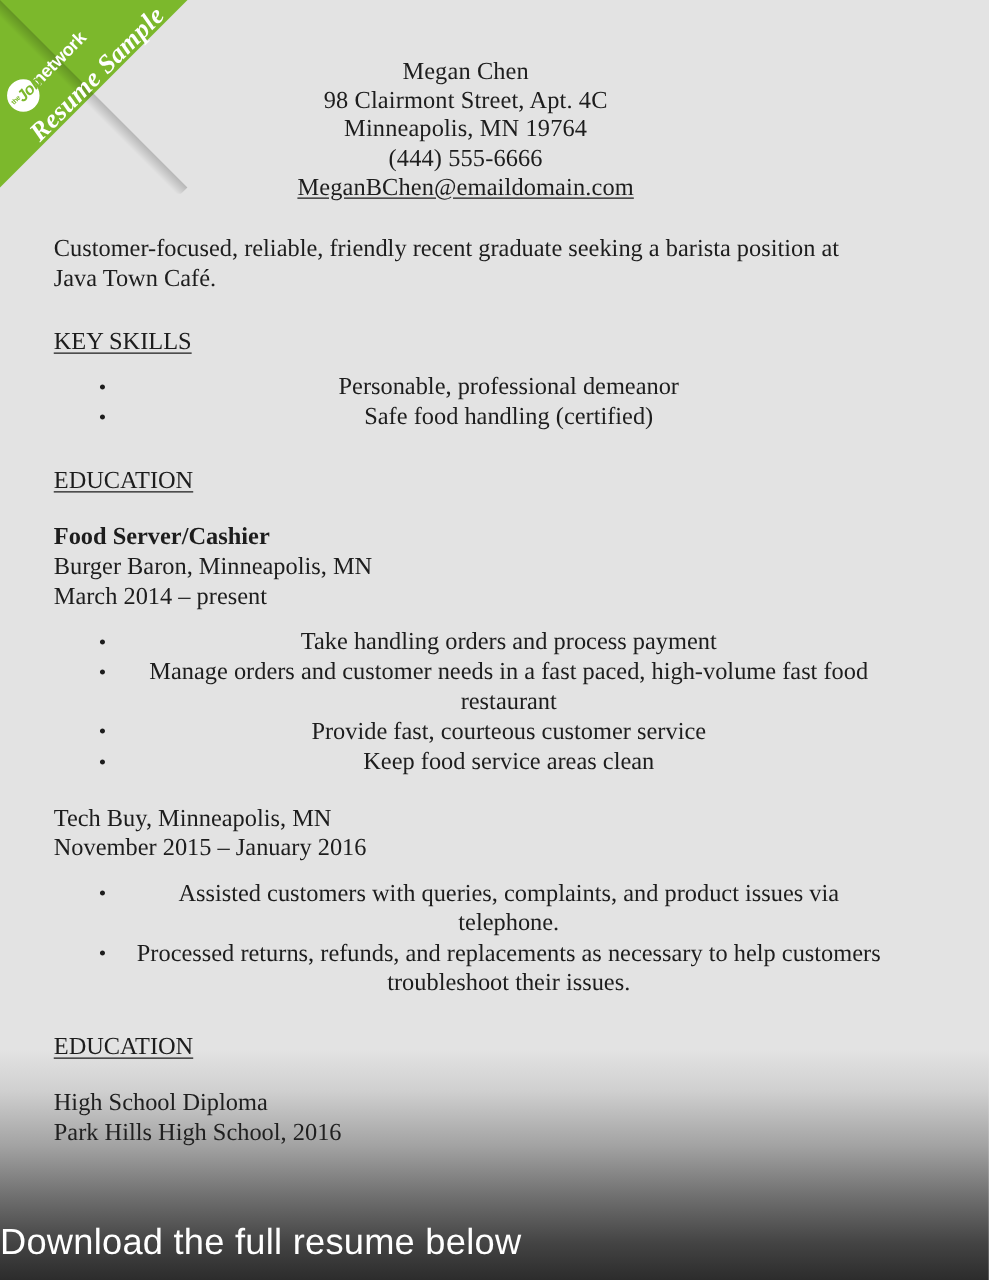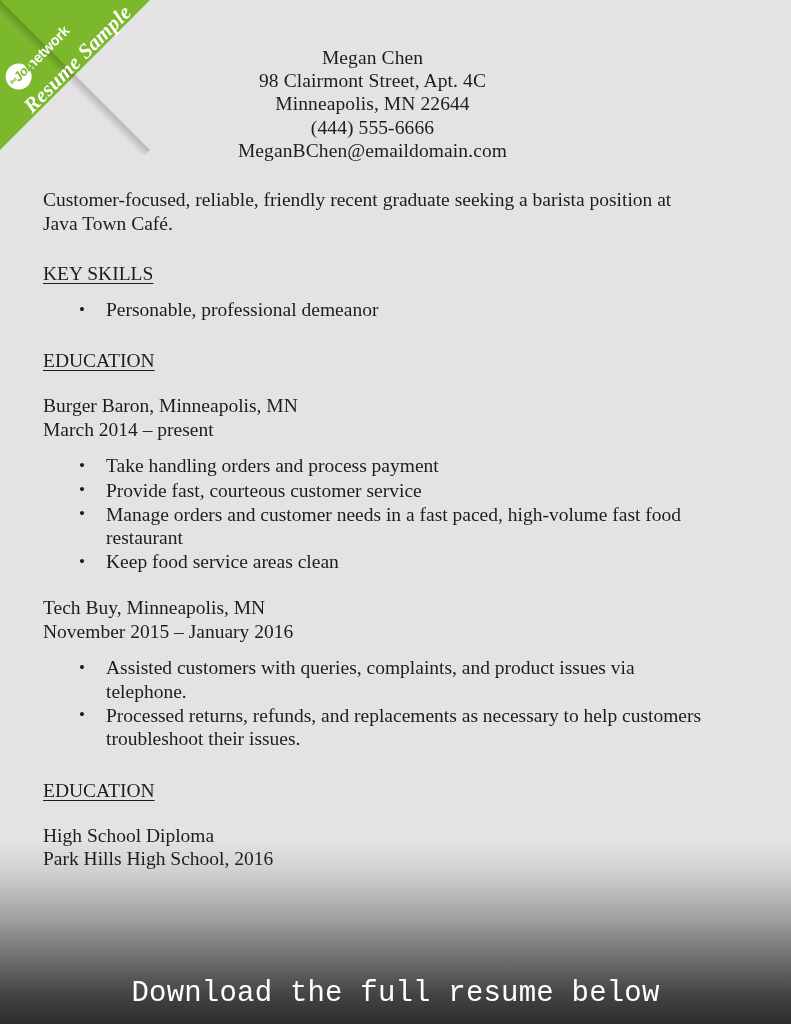--- a/index.html
+++ b/index.html
@@ -38,20 +38,21 @@
   }
   .contact .line {
     font-size: 19.5px;
     line-height: 23.2px;
     letter-spacing: 0.1px;
   }
   .contact .name {
     font-size: 19.5px;
   }
   .contact .email {
+    text-decoration: underline;
     text-underline-offset: 2px;
   }
 
   
   .body-wrap {
     padding-left: 43px;
     padding-right: 37px;
   }
 
   .summary {
@@ -67,20 +68,21 @@
     line-height: 23px;
     text-decoration: underline;
     text-underline-offset: 2.5px;
     display: inline-block;
   }
 
   ul.bullets {
     margin: 13px 0 0 0;
     padding-left: 36px;
     list-style: none;
+    text-align: center;
   }
   ul.bullets li {
     position: relative;
     font-size: 19.5px;
     line-height: 23.6px;
     padding-left: 27px;
     margin-bottom: 0.5px;
     max-width: 660px;
   }
   ul.bullets li::before {
@@ -130,25 +132,24 @@
         rgba(34,34,34,0.60) 64%,
         rgba(28,28,28,0.80) 84%,
         rgba(24,24,24,0.90) 100%);
     pointer-events: none;
   }
   #download-text {
     position: absolute;
     left: 0;
     right: 0;
     bottom: 13px;
-    text-align: center;
     color: #ffffff;
     font-size: 29px;
     line-height: 34px;
-    font-family: Liberation Mono, monospace;
+    font-family: Liberation Sans, sans-serif;
     letter-spacing: 0.2px;
     margin-top: 24px;
   }
 
   
   #ribbon {
     position: absolute;
     left: 0;
     top: 0;
     width: 160px;
@@ -245,46 +246,48 @@
 </head>
 <body>
 
 <div id="page">
 
   <div class="doc">
 
     <div class="contact">
       <div class="line name">Megan Chen</div>
       <div class="line">98 Clairmont Street, Apt. 4C</div>
-      <div class="line">Minneapolis, MN 22644</div>
+      <div class="line">Minneapolis, MN 19764</div>
       <div class="line">(444) 555-6666</div>
       <div class="line email">MeganBChen@emaildomain.com</div>
     </div>
 
     <div class="body-wrap">
 
       <div class="summary">Customer-focused, reliable, friendly recent graduate seeking a barista position at Java Town Café.</div>
 
       <div>
         <div class="section-head">KEY SKILLS</div>
         <ul class="bullets" id="skills-list">
             <li>Personable, professional demeanor</li>
+            <li>Safe food handling (certified)</li>
           </ul>
       </div>
 
       <div>
         <div class="section-head">EDUCATION</div>
         <div id="jobs-container">
             <div class="job">
+              <div class="title">Food Server/Cashier</div>
               <div class="org">Burger Baron, Minneapolis, MN</div>
               <div class="dates">March 2014 – present</div>
               <ul class="bullets">
                 <li>Take handling orders and process payment</li>
+                <li>Manage orders and customer needs in a fast paced, high-volume fast food restaurant</li>
                 <li>Provide fast, courteous customer service</li>
-                <li>Manage orders and customer needs in a fast paced, high-volume fast food restaurant</li>
                 <li>Keep food service areas clean</li>
               </ul>
             </div>
             <div class="job">
               <div class="org">Tech Buy, Minneapolis, MN</div>
               <div class="dates">November 2015 – January 2016</div>
               <ul class="bullets">
                 <li>Assisted customers with queries, complaints, and product issues via telephone.</li>
                 <li>Processed returns, refunds, and replacements as necessary to help customers troubleshoot their issues.</li>
               </ul>

